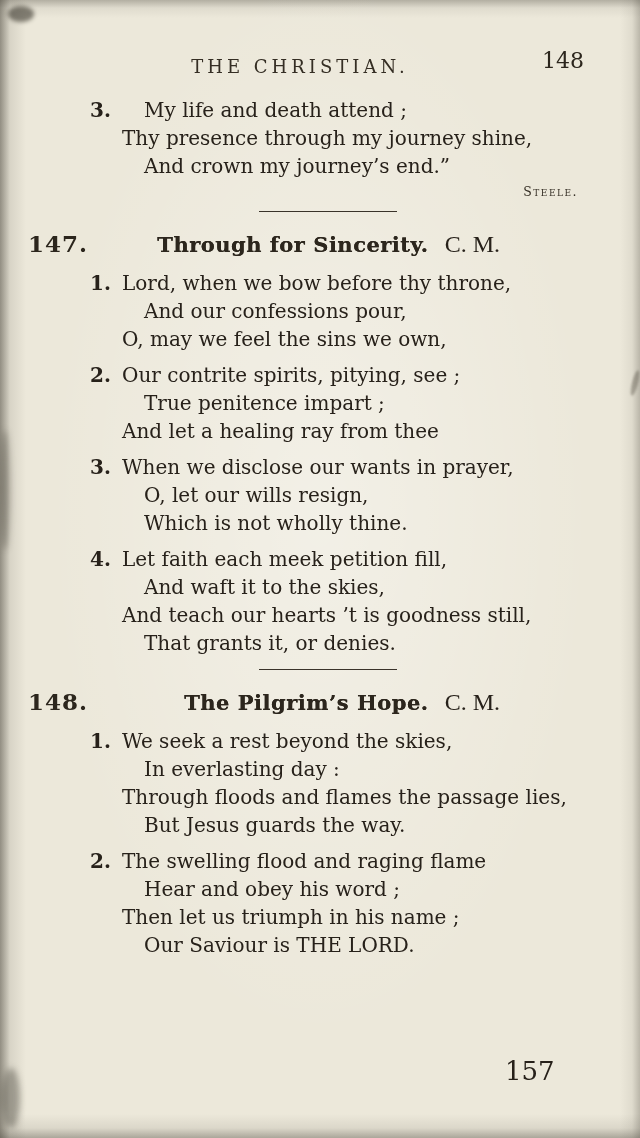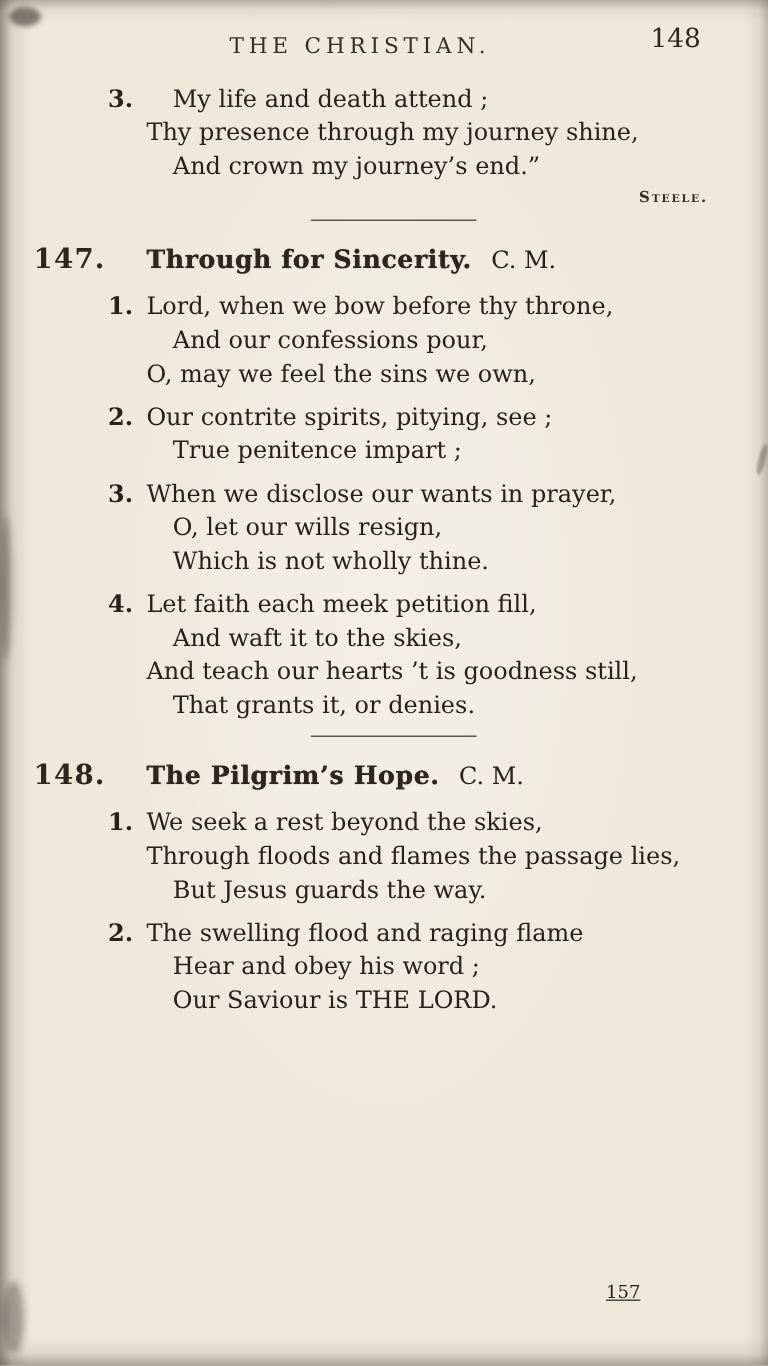--- a/index.html
+++ b/index.html
@@ -20,60 +20,60 @@
       linear-gradient(180deg, rgba(72,68,58,0.35) 0px, rgba(72,68,58,0.08) 8px, rgba(72,68,58,0) 18px),
       linear-gradient(0deg, rgba(72,68,58,0.40) 0px, rgba(72,68,58,0.10) 10px, rgba(72,68,58,0) 24px);
     color:#27211a;
   }
   .artifact{position:absolute;border-radius:50%;pointer-events:none;}
   .a1{left:8px;top:6px;width:26px;height:16px;background:rgba(40,36,28,0.55);filter:blur(2px);}
   .a2{left:0px;top:430px;width:10px;height:120px;background:rgba(40,36,28,0.30);filter:blur(3px);}
   .a3{right:2px;top:370px;width:6px;height:26px;background:rgba(60,54,42,0.35);filter:blur(1px);transform:rotate(14deg);}
   .a4{left:2px;bottom:10px;width:18px;height:60px;background:rgba(40,36,28,0.35);filter:blur(3px);}
 
-  .header{position:relative;height:36px;margin-top:24px;}
+  .header{position:relative;height:36px;margin-top:52px;}
   .running-title{
     position:absolute;left:90px;right:130px;top:4px;
     text-align:center;font-size:18px;letter-spacing:4px;color:#352e24;
   }
   .header-page-num{
     position:absolute;right:56px;top:-4px;font-size:22px;color:#2c261d;
   }
 
   .content{margin:8px 50px 0 122px;}
 
   .verse{position:relative;font-size:20px;line-height:28px;margin-bottom:8px;color:#27211a;}
   .verse-number{position:absolute;left:-32px;top:0;font-weight:bold;}
   .line.indent{margin-left:22px;}
 
   .attribution{
-    text-align:right;margin:-4px 0 2px 0;
+    text-align:right;margin:-4px 12px 2px 0;
     font-size:12.5px;font-variant:small-caps;letter-spacing:1.5px;
-    font-weight:700;color:#352e24;
+    font-weight:400;color:#352e24;
   }
 
   .divider{
     width:138px;border-top:1.5px solid #3a332a;
     margin:12px auto 12px auto;position:relative;left:-28px;
   }
 
-  .hymn-heading{position:relative;margin:17px 90px 10px 0;text-align:left;height:30px;line-height:30px;}
+  .hymn-heading{position:relative;margin:17px 90px 10px 0;text-align:right;height:30px;line-height:30px;}
   .hymn-number{
     position:absolute;left:-94px;top:0;
     font-size:23px;font-weight:bold;color:#2c261d;letter-spacing:1px;
   }
   .hymn-title{
     font-size:21px;font-weight:bold;color:#2c261d;
     letter-spacing:0.5px;text-shadow:0 0 0.6px #2c261d;
   }
-  .hymn-meter{font-size:20px;margin-left:16px;font-weight:normal;}
+  .hymn-meter{font-size:24px;margin-left:16px;font-weight:normal;font-family:Liberation Serif, serif;}
 
   .footer-page-num{
     position:absolute;left:505px;bottom:52px;
-    font-size:15px;color:#27211a;text-decoration:underline;
+    font-size:26px;color:#27211a;
   }
 </style>
 </head>
 <body>
 
 <div class="page">
 
   <div class="artifact a1"></div>
   <div class="artifact a2"></div>
   <div class="artifact a3"></div>
@@ -97,44 +97,47 @@
       <div class="verse">
         <span class="verse-number">1.</span>
         <div class="line">Lord, when we bow before thy throne,</div>
         <div class="line indent">And our confessions pour,</div>
         <div class="line">O, may we feel the sins we own,</div>
       </div>
       <div class="verse">
         <span class="verse-number">2.</span>
         <div class="line">Our contrite spirits, pitying, see ;</div>
         <div class="line indent">True penitence impart ;</div>
+        <div class="line">And let a healing ray from thee</div>
       </div>
       <div class="verse">
         <span class="verse-number">3.</span>
         <div class="line">When we disclose our wants in prayer,</div>
         <div class="line indent">O, let our wills resign,</div>
         <div class="line indent">Which is not wholly thine.</div>
       </div>
       <div class="verse">
         <span class="verse-number">4.</span>
         <div class="line">Let faith each meek petition fill,</div>
         <div class="line indent">And waft it to the skies,</div>
         <div class="line">And teach our hearts ’t is goodness still,</div>
         <div class="line indent">That grants it, or denies.</div>
       </div>
       <div class="divider"></div>
       <div class="hymn-heading"><span class="hymn-number">148.</span><span class="hymn-title">The Pilgrim’s Hope.</span><span class="hymn-meter">C. M.</span></div>
       <div class="verse">
         <span class="verse-number">1.</span>
         <div class="line">We seek a rest beyond the skies,</div>
+        <div class="line indent">In everlasting day :</div>
         <div class="line">Through floods and flames the passage lies,</div>
         <div class="line indent">But Jesus guards the way.</div>
       </div>
       <div class="verse">
         <span class="verse-number">2.</span>
         <div class="line">The swelling flood and raging flame</div>
         <div class="line indent">Hear and obey his word ;</div>
+        <div class="line">Then let us triumph in his name ;</div>
         <div class="line indent">Our Saviour is THE LORD.</div>
       </div>
     </div>
 
   <span class="footer-page-num">157</span>
 </div>
 
 </body></html>

